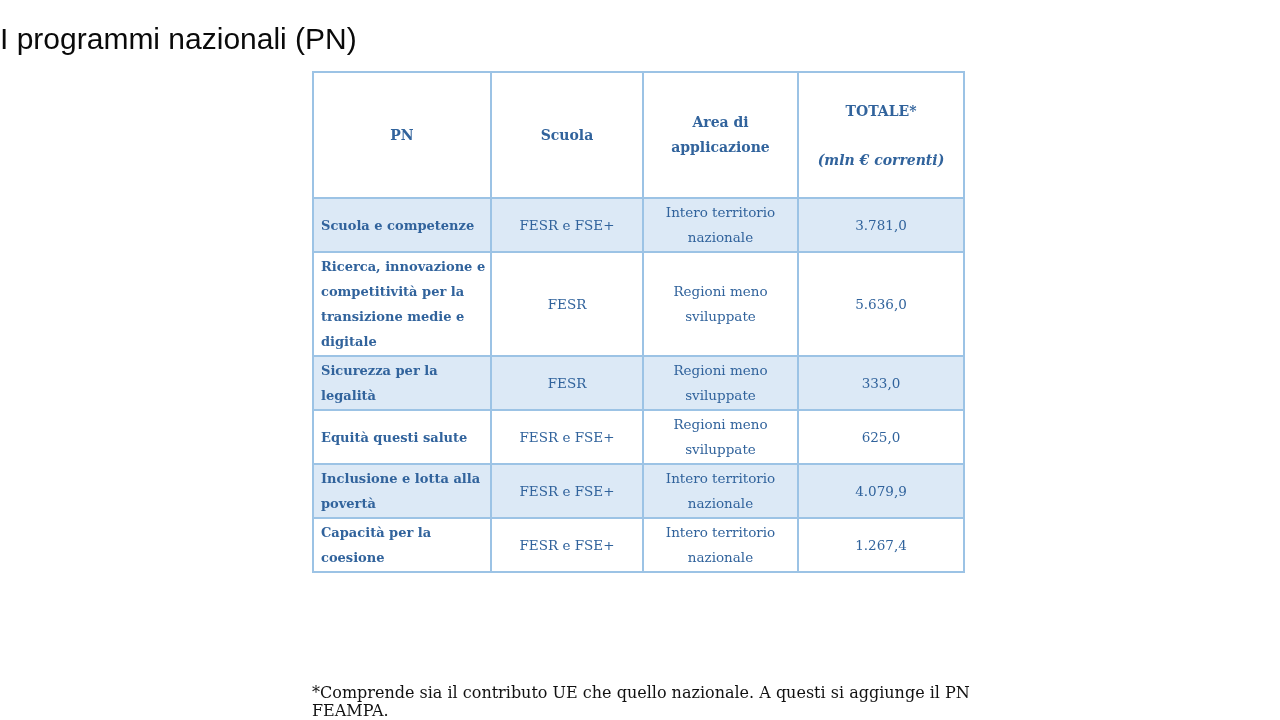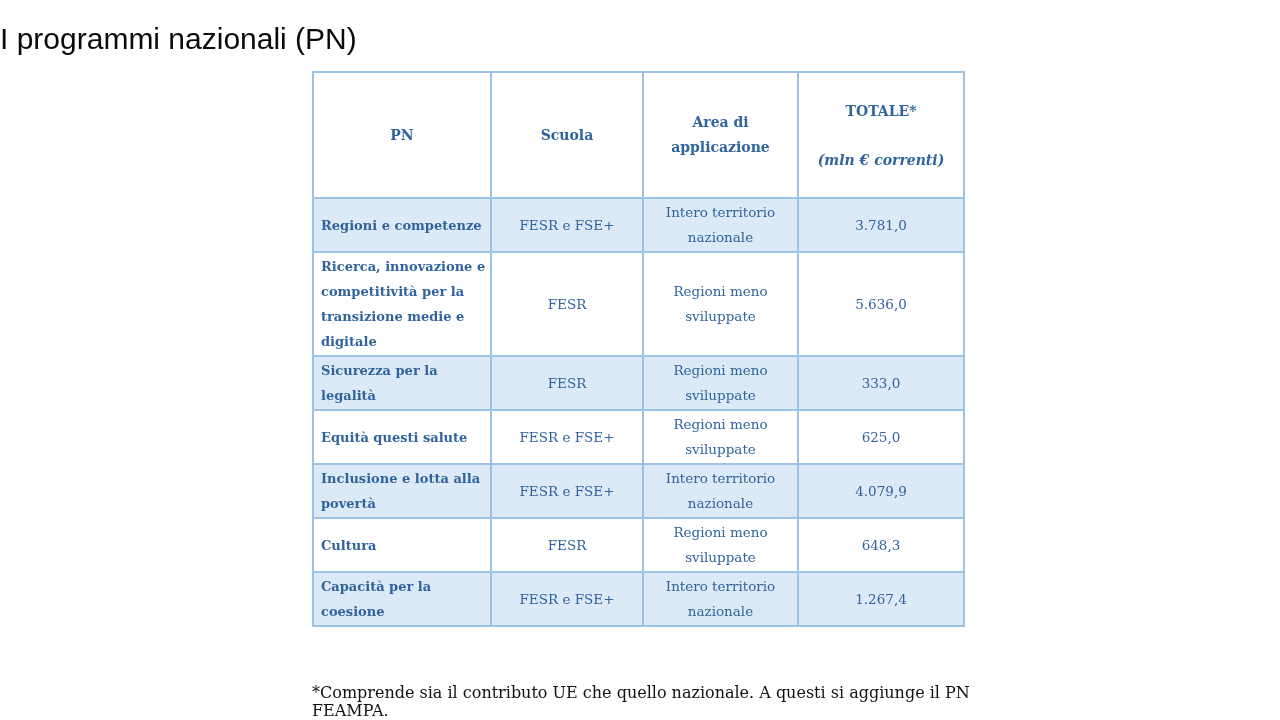--- a/index.html
+++ b/index.html
@@ -63,21 +63,21 @@
         <th>Scuola</th>
         <th>Area di applicazione</th>
         <th>
           <div>TOTALE*</div>
           <div class="sub">(mln € correnti)</div>
         </th>
       </tr>
     </thead>
     <tbody id="rows-body">
         <tr>
-          <td class="cell-pn">Regioni e competenze</td>
+          <td class="cell-pn">Scuola e competenze</td>
           <td class="cell-fondi">FESR e FSE+</td>
           <td class="cell-area">Intero territorio
 nazionale</td>
           <td class="cell-totale">3.781,0</td>
         </tr>
         <tr>
           <td class="cell-pn">Ricerca, innovazione e
 competitività per la
 transizione medie e
 digitale</td>
@@ -102,27 +102,20 @@
         </tr>
         <tr>
           <td class="cell-pn">Inclusione e lotta alla
 povertà</td>
           <td class="cell-fondi">FESR e FSE+</td>
           <td class="cell-area">Intero territorio
 nazionale</td>
           <td class="cell-totale">4.079,9</td>
         </tr>
         <tr>
-          <td class="cell-pn">Cultura</td>
-          <td class="cell-fondi">FESR</td>
-          <td class="cell-area">Regioni meno
-sviluppate</td>
-          <td class="cell-totale">648,3</td>
-        </tr>
-        <tr>
           <td class="cell-pn">Capacità per la coesione</td>
           <td class="cell-fondi">FESR e FSE+</td>
           <td class="cell-area">Intero territorio
 nazionale</td>
           <td class="cell-totale">1.267,4</td>
         </tr>
       </tbody>
   </table>
 
   <div class="footnote">*Comprende sia il contributo UE che quello nazionale. A questi si aggiunge il PN FEAMPA.</div>

